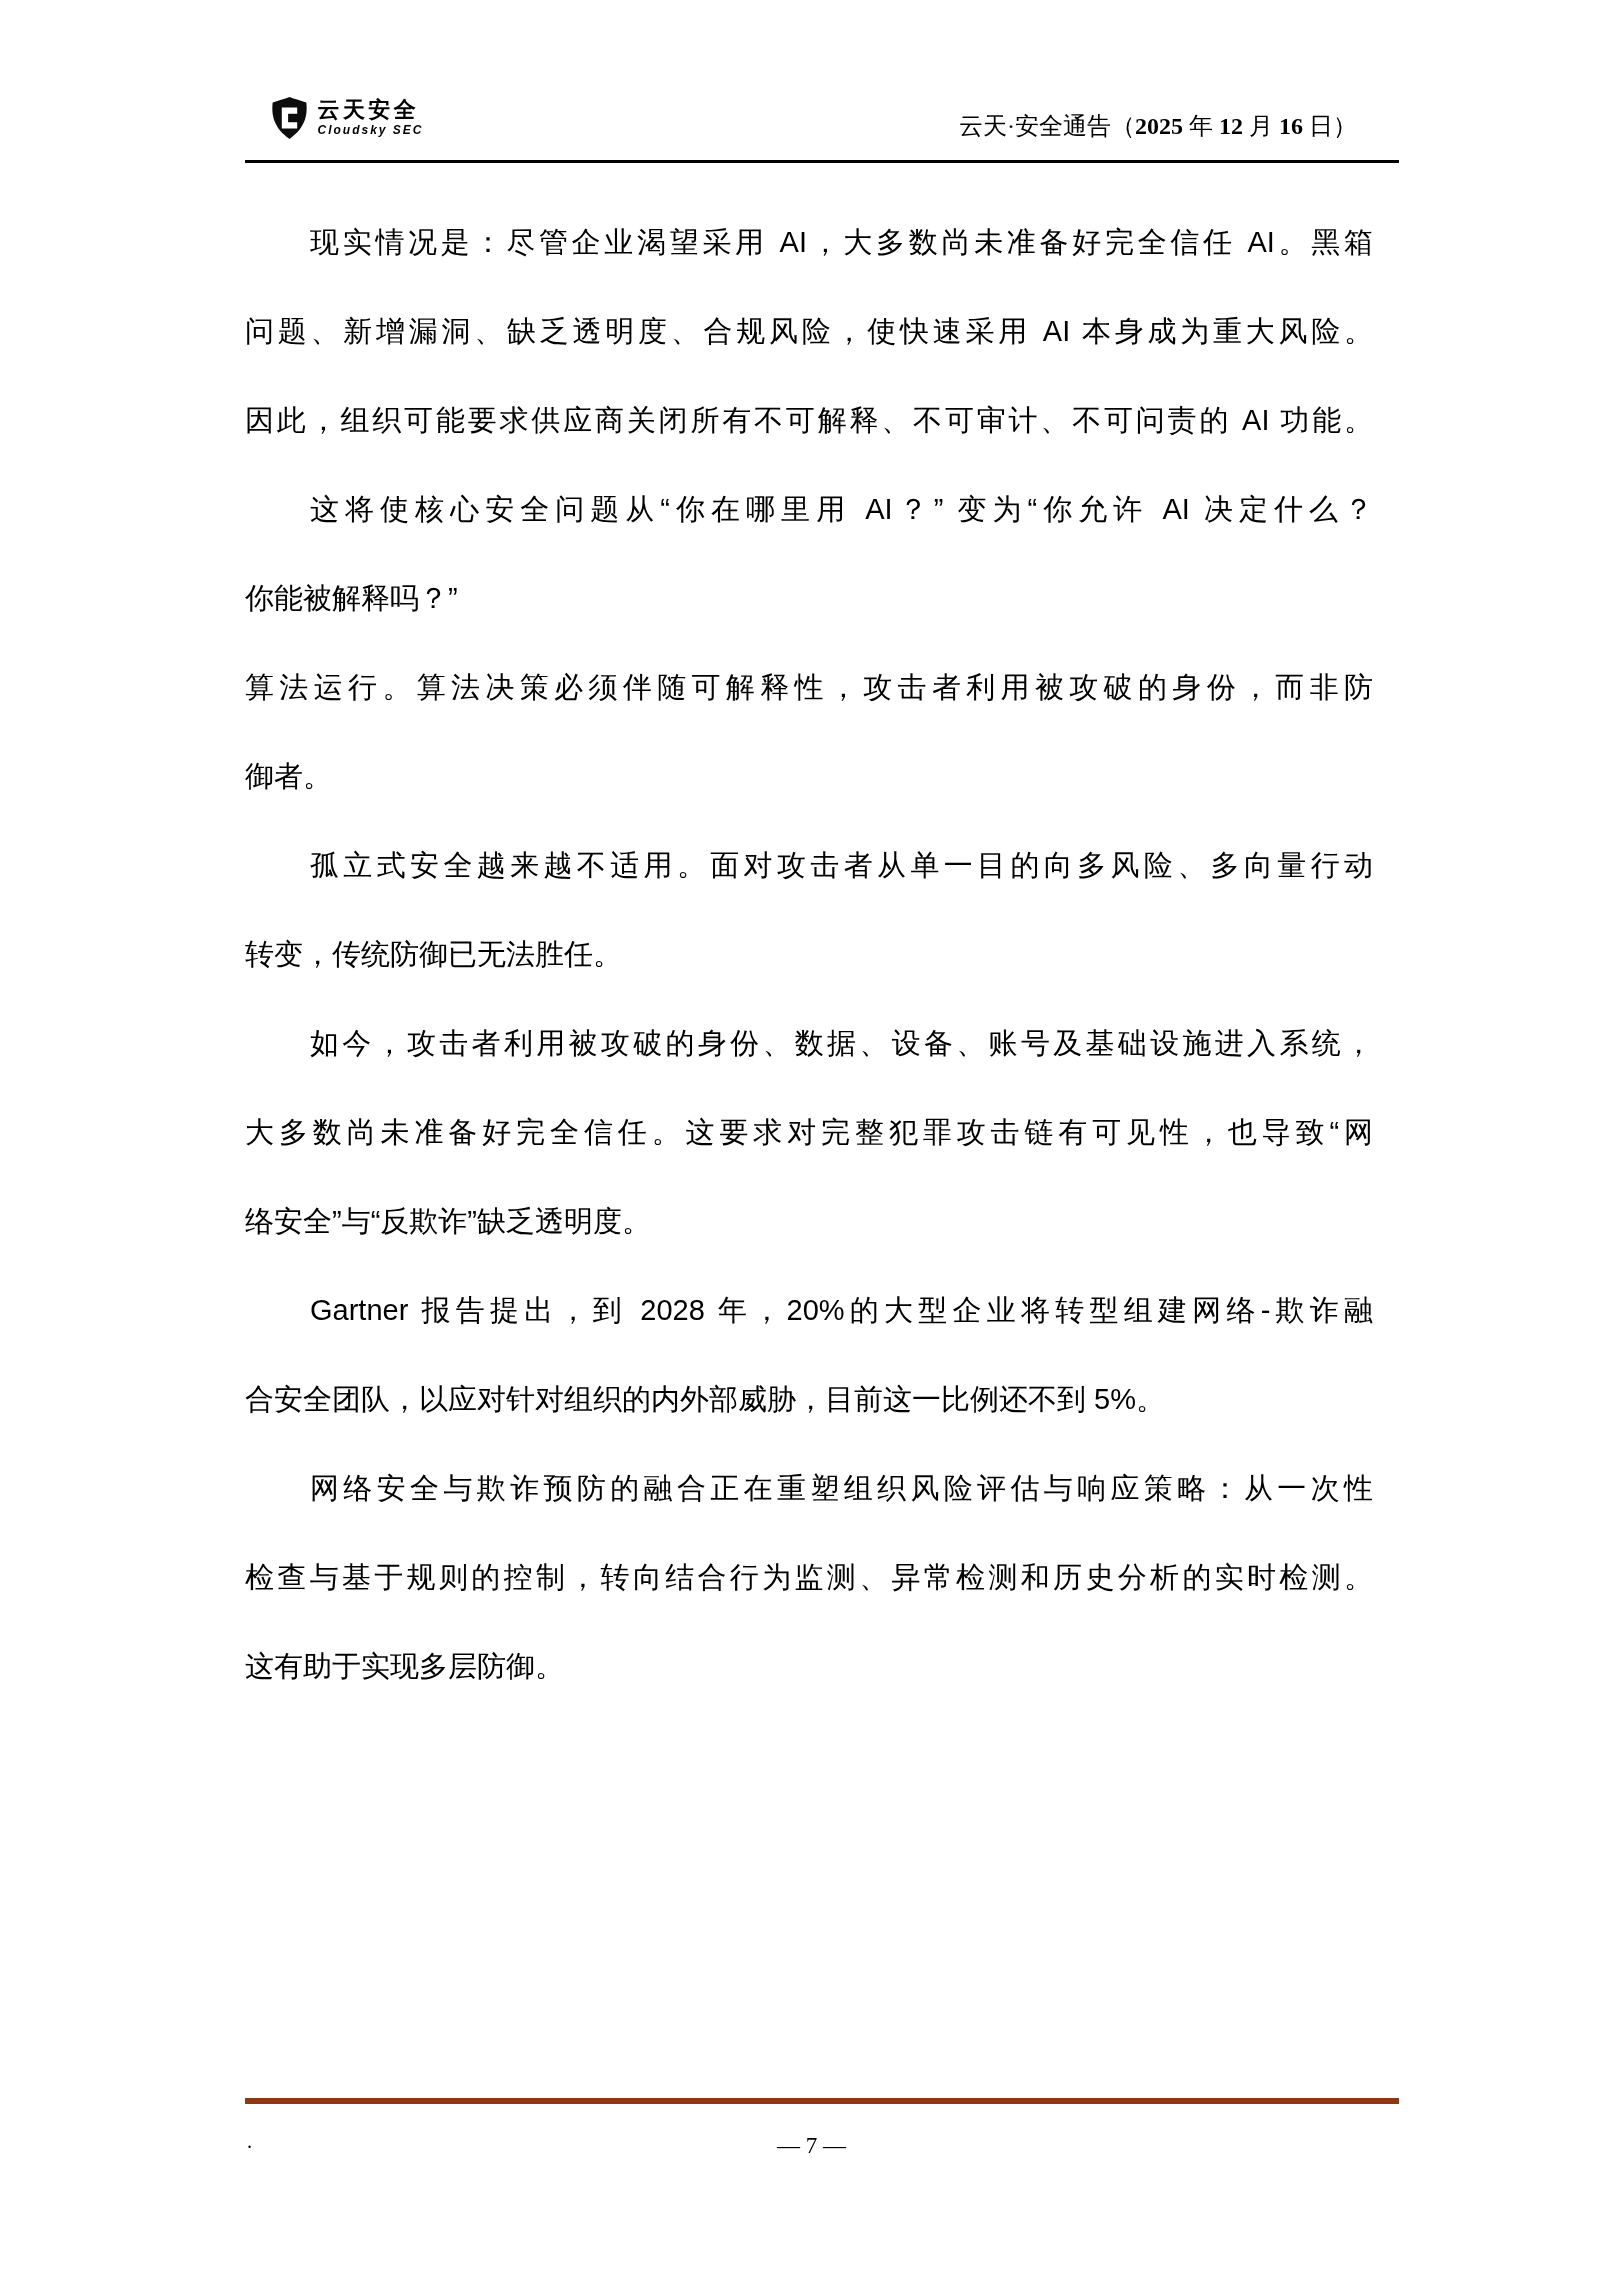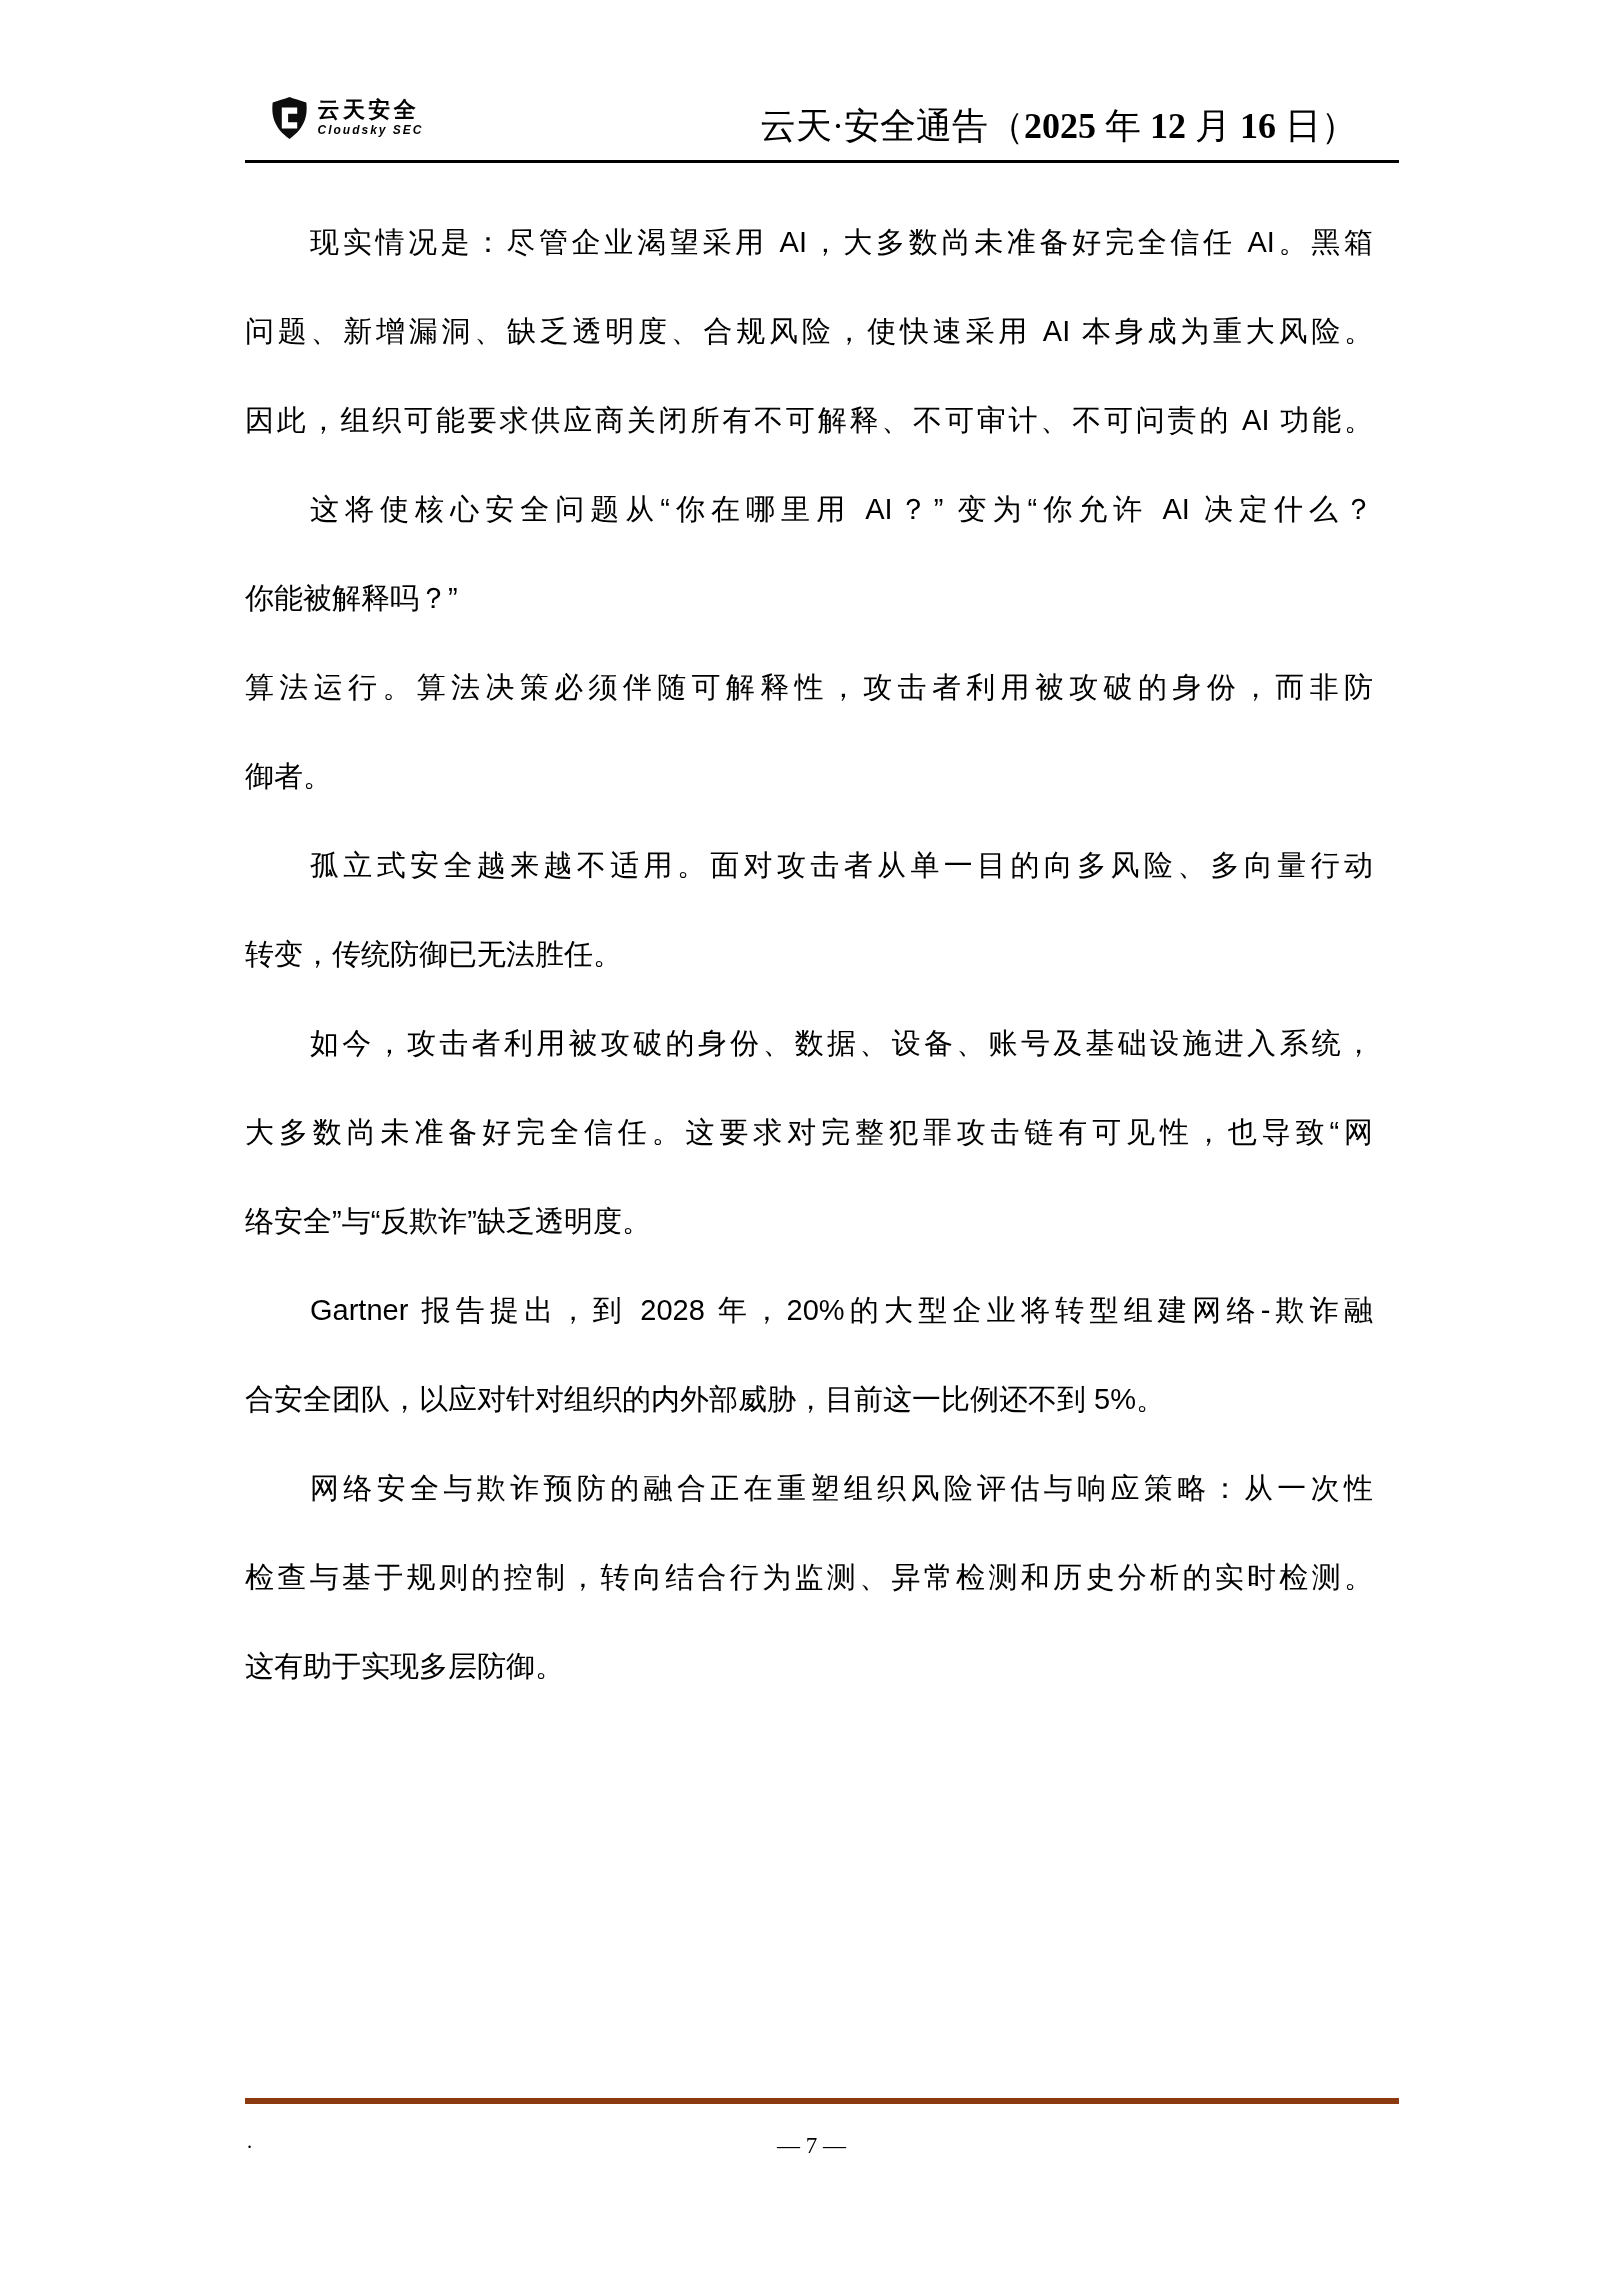--- a/index.html
+++ b/index.html
@@ -36,21 +36,21 @@
     font-style: italic;
     letter-spacing: 2px;
     line-height: 15px;
     white-space: nowrap;
   }
   .header-title {
     position: absolute;
     top: 110px;
     right: 266px;
     font-family: "Liberation Serif", "DejaVu Serif", serif;
-    font-size: 36px;
+    font-size: 24px;
     line-height: 33px;
     white-space: nowrap;
   }
   .header-title .bold { font-weight: bold; }
   .header-rule {
     position: absolute;
     left: 245px;
     top: 160px;
     width: 1154px;
     height: 2.7px;

